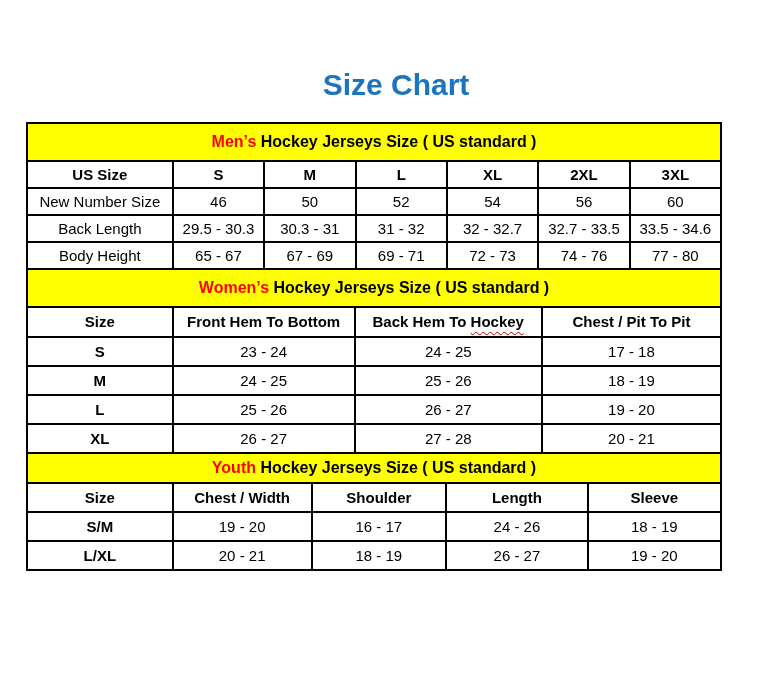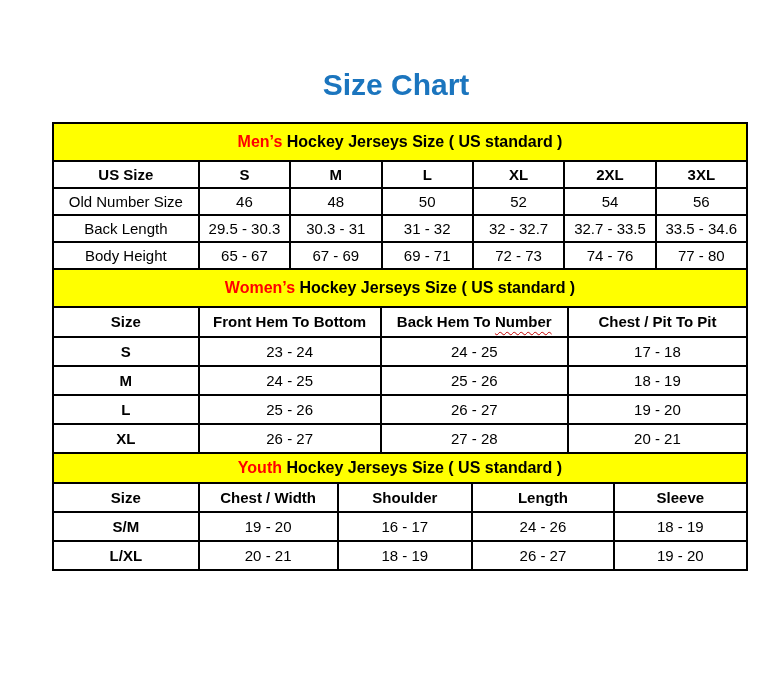--- a/index.html
+++ b/index.html
@@ -15,21 +15,21 @@
   .title {
     position: absolute;
     top: 68px; left: 48px; width: 696px;
     text-align: center;
     font-size: 30px;
     font-weight: bold;
     color: var(--title_blue, #1b75be);
     line-height: 1.1;
   }
 
-  .chart { position: absolute; top: 122px; left: 52px; width: 696px; }
+  .chart { position: absolute; top: 122px; left: 26px; width: 696px; }
 
   table {
     width: 100%;
     border-collapse: collapse;
     table-layout: fixed;
   }
   table + table { margin-top: -2px; }
 
   th, td {
     border: 2px solid #000;
@@ -99,27 +99,27 @@
       <tr>
         <th class="col">US Size</th>
         <th class="col">S</th>
         <th class="col">M</th>
         <th class="col">L</th>
         <th class="col">XL</th>
         <th class="col">2XL</th>
         <th class="col">3XL</th>
       </tr>
       <tr>
-        <td class="rowlab">Old Number Size</td>
+        <td class="rowlab">New Number Size</td>
         <td>46</td>
-        <td>48</td>
         <td>50</td>
         <td>52</td>
         <td>54</td>
         <td>56</td>
+        <td>60</td>
       </tr>
       <tr>
         <td class="rowlab">Back Length</td>
         <td>29.5 - 30.3</td>
         <td>30.3 - 31</td>
         <td>31 - 32</td>
         <td>32 - 32.7</td>
         <td>32.7 - 33.5</td>
         <td>33.5 - 34.6</td>
       </tr>
@@ -142,21 +142,21 @@
           <col style="width:27%">
           <col style="width:25.8%">
       </colgroup>
       <tbody>
           <tr>
         <th class="band" colspan="4"><span class="hl">Women’s</span><span> Hockey Jerseys Size ( US standard )</span></th>
       </tr>
       <tr>
         <th class="col">Size</th>
         <th class="col">Front Hem To Bottom</th>
-        <th class="col"><span>Back Hem To </span><span class="squiggle">Number</span></th>
+        <th class="col"><span>Back Hem To </span><span class="squiggle">Hockey</span></th>
         <th class="col">Chest / Pit To Pit</th>
       </tr>
       <tr>
         <td class="sizelab">S</td>
         <td>23 - 24</td>
         <td>24 - 25</td>
         <td>17 - 18</td>
       </tr>
       <tr>
         <td class="sizelab">M</td>

